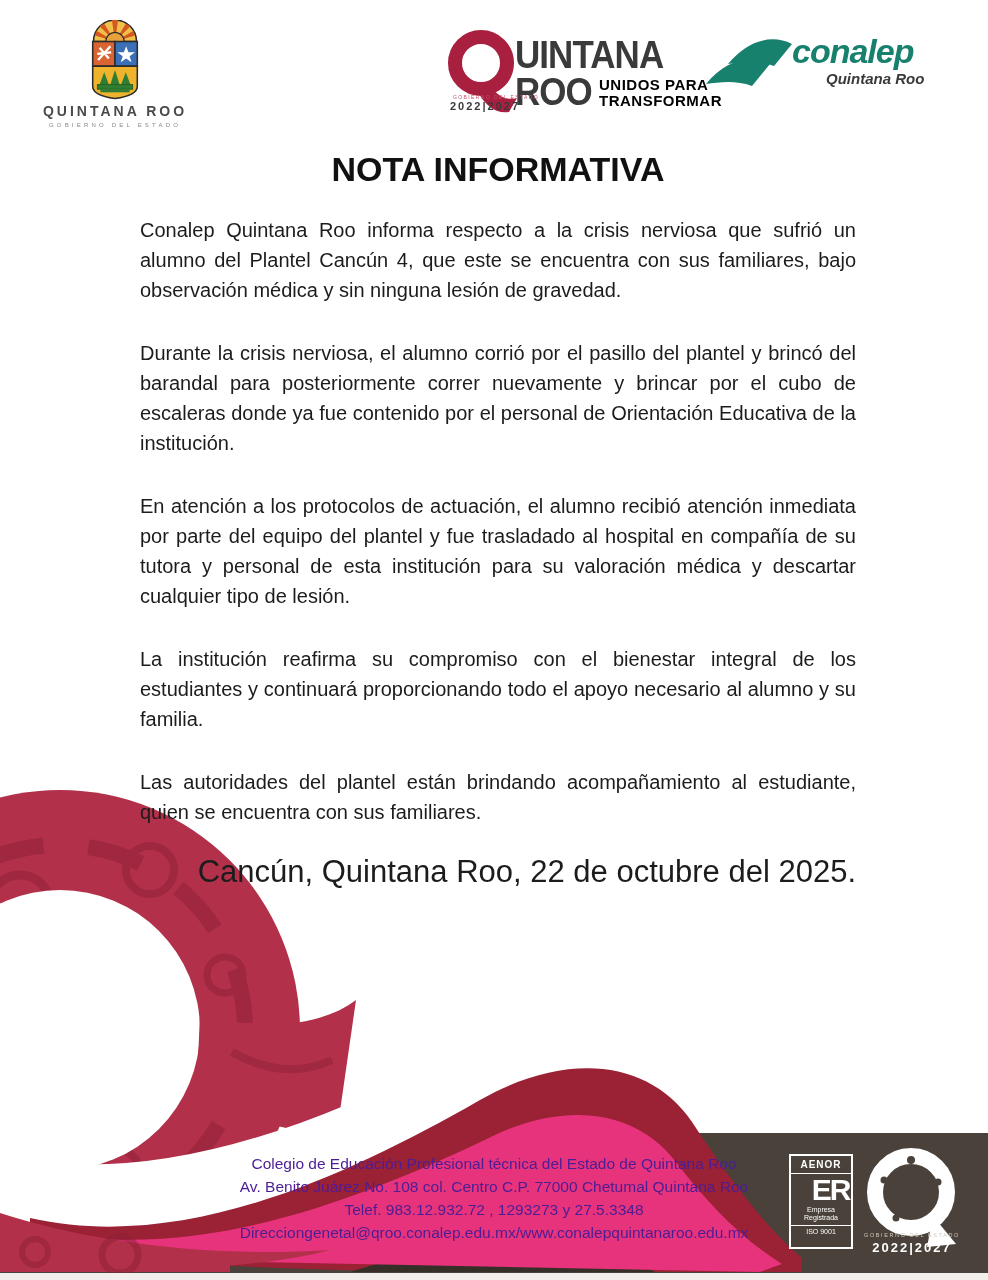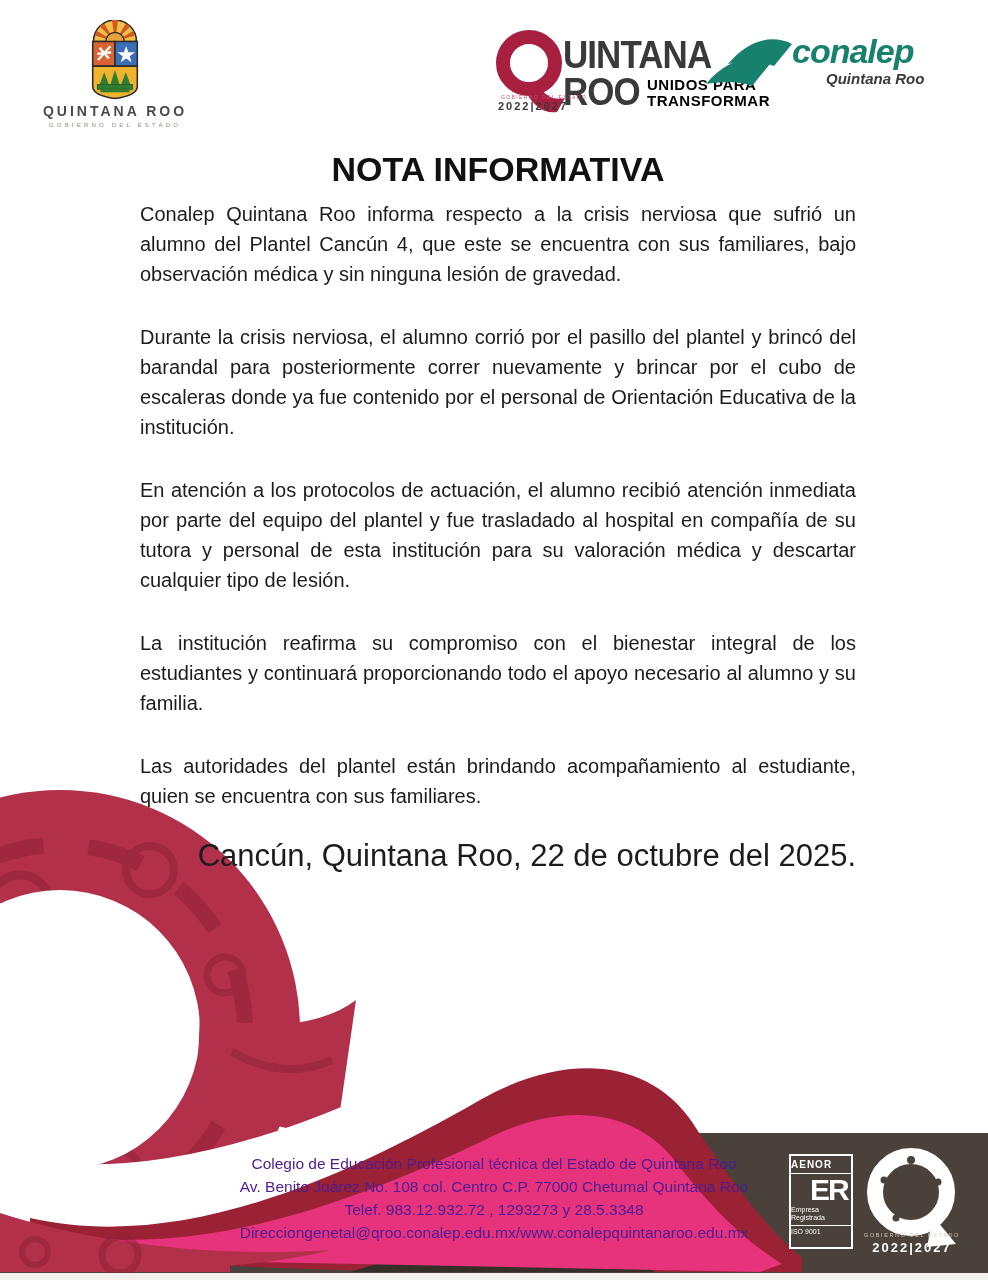--- a/index.html
+++ b/index.html
@@ -9,40 +9,40 @@
     margin:0 auto;
   }
   svg{display:block}
   .bg-art{position:absolute;left:0;top:0;z-index:0;}
   
   .header{position:absolute;left:0;top:0;width:988px;height:140px;z-index:2;}
   .state-logo{position:absolute;left:40px;top:20px;width:150px;text-align:center;}
   .state-logo .shield{margin:0 auto;}
   .state-name{font-size:14px;font-weight:bold;color:#4a4a4a;letter-spacing:3px;margin-top:3px;}
   .state-sub{font-size:6px;color:#8a8a84;letter-spacing:3.2px;margin-top:3px;}
-  .qroo-logo{position:absolute;left:447px;top:28px;width:270px;height:90px;margin-left:48px;}
+  .qroo-logo{position:absolute;left:447px;top:28px;width:270px;height:90px;}
   .qroo-q{position:absolute;left:0;top:2px;}
   .qroo-word1{position:absolute;left:68px;top:6px;font-size:38px;font-weight:bold;color:#3a3a3a;transform:scaleX(.92);transform-origin:left;letter-spacing:-1px;}
   .qroo-word2{position:absolute;left:68px;top:43px;font-size:38px;font-weight:bold;color:#3a3a3a;transform:scaleX(.92);transform-origin:left;letter-spacing:-1px;}
   .qroo-tag{position:absolute;left:152px;top:49px;color:#000000;font-weight:bold;font-size:15px;line-height:16px;letter-spacing:.5px;}
   .qroo-micro{position:absolute;left:6px;top:66px;font-size:5px;color:#c0506d;letter-spacing:1.4px;white-space:nowrap;}
   .qroo-years{position:absolute;left:3px;top:72px;font-size:11px;font-weight:bold;color:#3a3a3a;letter-spacing:2px;}
   .conalep-logo{position:absolute;left:706px;top:32px;width:220px;height:70px;}
   .conalep-name{position:absolute;left:86px;top:0px;font-size:34px;font-weight:bold;font-style:italic;color:#17816e;letter-spacing:-1px;}
   .conalep-region{position:absolute;left:120px;top:38px;font-size:15px;font-weight:bold;font-style:italic;color:#3a3a3a;}
   
   .doc{position:absolute;left:140px;top:150px;width:716px;z-index:1;}
-  .doc-title{text-align:center;font-size:34px;font-weight:bold;margin:0 0 10px 0;color:#111;}
+  .doc-title{text-align:center;font-size:34px;font-weight:bold;margin:0 0 26px 0;color:#111;}
   .doc p{margin:4px 0 33px 0;font-size:20px;line-height:30px;text-align:justify;}
   .dateline{text-align:right;font-size:31px;margin-top:-6px;}
   
   .footer-text{position:absolute;left:0;top:1152px;width:988px;text-align:center;z-index:2;
     color:#4c1d95;font-size:15.5px;line-height:23px;}
   .aenor{position:absolute;left:789px;top:1154px;width:64px;height:95px;z-index:2;
-    border:2px solid #fff;color:#fff;text-align:left;box-sizing:border-box;}
+    border:2px solid #fff;color:#fff;text-align:center;box-sizing:border-box;}
   .aenor-brand{font-size:10px;font-weight:bold;letter-spacing:1px;border-bottom:1px solid #fff;padding:3px 0;}
   .aenor-er{font-size:30px;font-weight:bold;line-height:32px;letter-spacing:-2px;padding-left:19px;}
   .aenor-sub{font-size:7px;line-height:8px;}
   .aenor-iso{font-size:7px;border-top:1px solid #fff;margin-top:3px;padding:2px 0;}
   .gov-logo{position:absolute;left:862px;top:1148px;width:100px;height:118px;z-index:2;text-align:center;color:#fff;}
   .gov-caption{font-size:5.5px;letter-spacing:1.6px;color:#cfc8bd;margin-top:84px;}
   .gov-years{font-size:13px;font-weight:bold;letter-spacing:2px;margin-top:2px;}
 </style>
 </head>
 <body>
@@ -163,21 +163,21 @@
     <p>Durante la crisis nerviosa, el alumno corrió por el pasillo del plantel y brincó del barandal para posteriormente correr nuevamente y brincar por el cubo de escaleras donde ya fue contenido por el personal de Orientación Educativa de la institución.</p>
     <p>En atención a los protocolos de actuación, el alumno recibió atención inmediata por parte del equipo del plantel y fue trasladado al hospital en compañía de su tutora y personal de esta institución para su valoración médica y descartar cualquier tipo de lesión.</p>
     <p>La institución reafirma su compromiso con el bienestar integral de los estudiantes y continuará proporcionando todo el apoyo necesario al alumno y su familia.</p>
     <p>Las autoridades del plantel están brindando acompañamiento al estudiante, quien se encuentra con sus familiares.</p>
     <div class="dateline">Cancún, Quintana Roo, 22 de octubre del 2025.</div>
   </div>
 
   <div class="footer-text">
     <div>Colegio de Educación Profesional técnica del Estado de Quintana Roo</div>
     <div>Av. Benito Juárez No. 108  col. Centro C.P. 77000 Chetumal Quintana Roo</div>
-    <div>Telef. 983.12.932.72 , 1293273 y 28.5.3348</div>
+    <div>Telef. 983.12.932.72 , 1293273 y 27.5.3348</div>
     <div>Direcciongenetal@qroo.conalep.edu.mx/www.conalepquintanaroo.edu.mx</div>
   </div>
 
   <div class="aenor">
     <div class="aenor-brand">AENOR</div>
     <div class="aenor-er">ER</div>
     <div class="aenor-sub">Empresa</div>
     <div class="aenor-sub">Registrada</div>
     <div class="aenor-iso">ISO 9001</div>
   </div>

